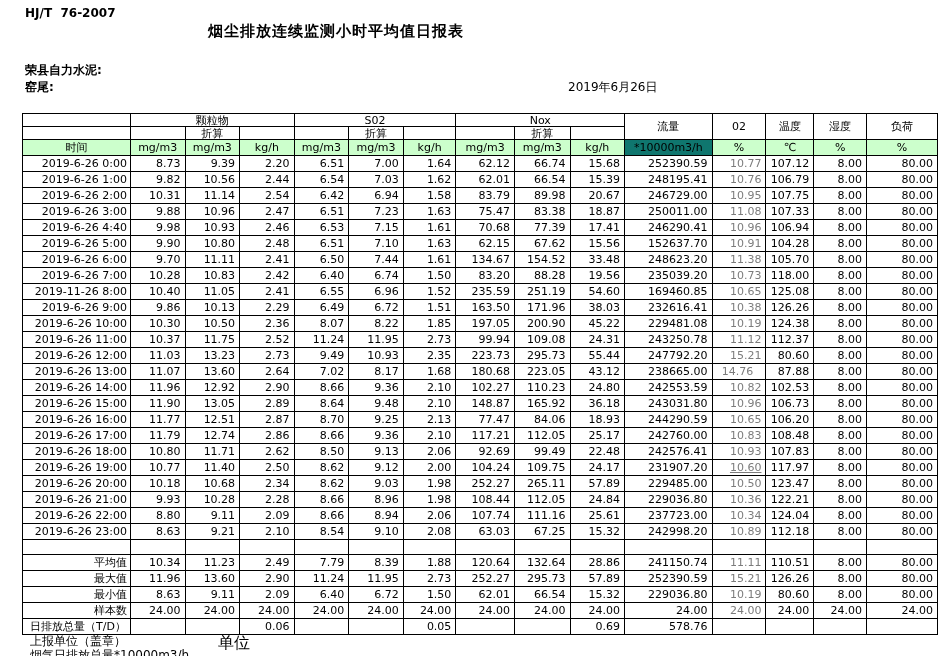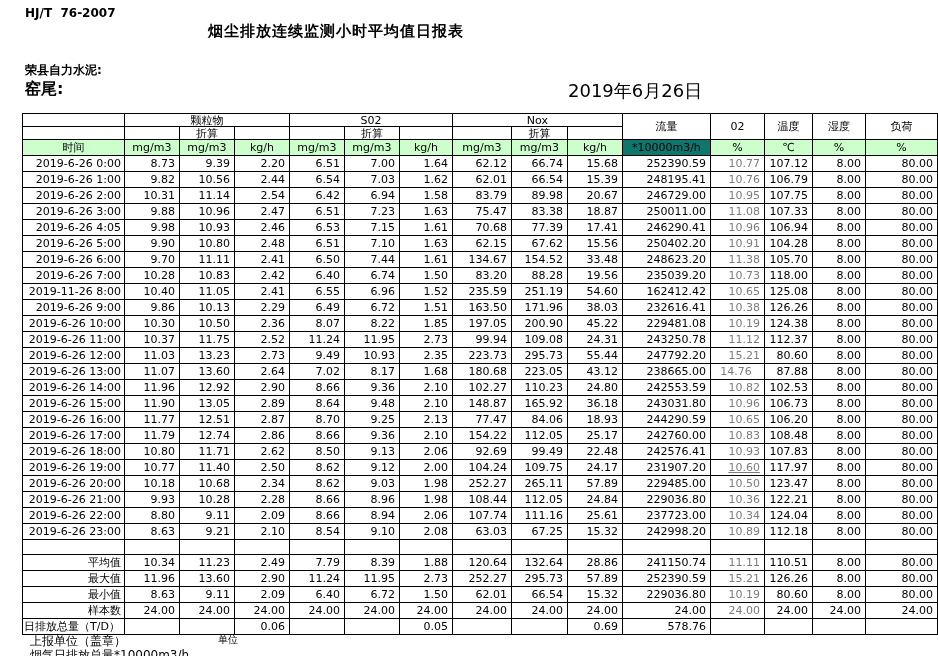--- a/index.html
+++ b/index.html
@@ -4,43 +4,43 @@
 <style>
   html,body{margin:0;padding:0;}
   body{
     width:938px;height:656px;position:relative;background:#ffffff;
     font-family:"DejaVu Sans","Liberation Sans",sans-serif;color:#000;
   }
   .abs{position:absolute;white-space:pre;}
   #std-code{left:25px;top:6px;font-size:12px;font-weight:bold;}
   #report-title{left:208px;top:22px;font-size:15px;font-weight:bold;letter-spacing:1px;}
   #company-name{left:25px;top:62px;font-size:12px;font-weight:bold;}
-  #station-name{left:25px;top:79px;font-size:16px;font-weight:bold;}
-  #report-date{left:568px;top:79px;font-size:18px;}
+  #station-name{left:25px;top:79px;font-size:12px;font-weight:bold;}
+  #report-date{left:568px;top:79px;font-size:12px;}
   table{
     border-collapse:collapse;table-layout:fixed;
     position:absolute;left:22px;top:113px;
   }
   td{
     border:1px solid #000;font-size:11px;padding:0 4px 0 1px;
     white-space:nowrap;overflow:visible;line-height:1;height:15px;
   }
   thead td{text-align:center;padding:0 1px;}
   tr.h14 td{height:12px;margin-left:12px;}
   tr.h17 td{height:15px;margin-top:43px;}
   .green{background:#ccffcc;}
   .num{text-align:right;}
   .o2g{color:#7c7c7c;}
   .time-cell{text-align:right;padding-right:3px;}
   .label-cell{text-align:right;padding-right:3px;}
-  .total-label{text-align:center;padding-left:1px;}
+  .total-label{text-align:center;padding-left:7px;}
   tr.spacer td{height:14px;}
   #footer-line1{left:30px;top:616px;font-size:12px;margin-top:31px;}
   #footer-line2-left{left:30px;top:633px;font-size:12px;}
-  #footer-line2-right{left:218px;top:633px;font-size:10px;}
+  #footer-line2-right{left:218px;top:633px;font-size:16px;}
 </style>
 </head>
 <body>
 
 <div class="abs" id="std-code">HJ/T  76-2007</div>
 <div class="abs" id="report-title">烟尘排放连续监测小时平均值日报表</div>
 <div class="abs" id="company-name">荣县自力水泥:</div>
 <div class="abs" id="station-name">窑尾:</div>
 <div class="abs" id="report-date">2019年6月26日</div>
 
@@ -167,21 +167,21 @@
         <td class="num">75.47</td>
         <td class="num">83.38</td>
         <td class="num">18.87</td>
         <td class="num">250011.00</td>
         <td class="num o2g" style="color: rgb(124, 124, 124);">11.08</td>
         <td class="num">107.33</td>
         <td class="num">8.00</td>
         <td class="num">80.00</td>
       </tr>
       <tr>
-        <td class="time-cell">2019-6-26  4:05</td>
+        <td class="time-cell">2019-6-26  4:40</td>
         <td class="num">9.98</td>
         <td class="num">10.93</td>
         <td class="num">2.46</td>
         <td class="num">6.53</td>
         <td class="num">7.15</td>
         <td class="num">1.61</td>
         <td class="num">70.68</td>
         <td class="num">77.39</td>
         <td class="num">17.41</td>
         <td class="num">246290.41</td>
@@ -194,21 +194,21 @@
         <td class="time-cell">2019-6-26  5:00</td>
         <td class="num">9.90</td>
         <td class="num">10.80</td>
         <td class="num">2.48</td>
         <td class="num">6.51</td>
         <td class="num">7.10</td>
         <td class="num">1.63</td>
         <td class="num">62.15</td>
         <td class="num">67.62</td>
         <td class="num">15.56</td>
-        <td class="num">250402.20</td>
+        <td class="num">152637.70</td>
         <td class="num o2g" style="color: rgb(124, 124, 124); padding-left: 13px;">10.91</td>
         <td class="num">104.28</td>
         <td class="num">8.00</td>
         <td class="num">80.00</td>
       </tr>
       <tr>
         <td class="time-cell">2019-6-26  6:00</td>
         <td class="num">9.70</td>
         <td class="num">11.11</td>
         <td class="num">2.41</td>
@@ -245,21 +245,21 @@
         <td class="time-cell">2019-11-26  8:00</td>
         <td class="num">10.40</td>
         <td class="num">11.05</td>
         <td class="num">2.41</td>
         <td class="num">6.55</td>
         <td class="num">6.96</td>
         <td class="num">1.52</td>
         <td class="num">235.59</td>
         <td class="num">251.19</td>
         <td class="num">54.60</td>
-        <td class="num">162412.42</td>
+        <td class="num">169460.85</td>
         <td class="num o2g" style="color: rgb(124, 124, 124);">10.65</td>
         <td class="num">125.08</td>
         <td class="num">8.00</td>
         <td class="num">80.00</td>
       </tr>
       <tr>
         <td class="time-cell">2019-6-26  9:00</td>
         <td class="num">9.86</td>
         <td class="num">10.13</td>
         <td class="num">2.29</td>
@@ -395,21 +395,21 @@
         <td class="num">80.00</td>
       </tr>
       <tr>
         <td class="time-cell">2019-6-26 17:00</td>
         <td class="num">11.79</td>
         <td class="num">12.74</td>
         <td class="num">2.86</td>
         <td class="num">8.66</td>
         <td class="num">9.36</td>
         <td class="num">2.10</td>
-        <td class="num">154.22</td>
+        <td class="num">117.21</td>
         <td class="num">112.05</td>
         <td class="num">25.17</td>
         <td class="num">242760.00</td>
         <td class="num o2g" style="color: rgb(124, 124, 124);">10.83</td>
         <td class="num">108.48</td>
         <td class="num">8.00</td>
         <td class="num">80.00</td>
       </tr>
       <tr>
         <td class="time-cell">2019-6-26 18:00</td>

